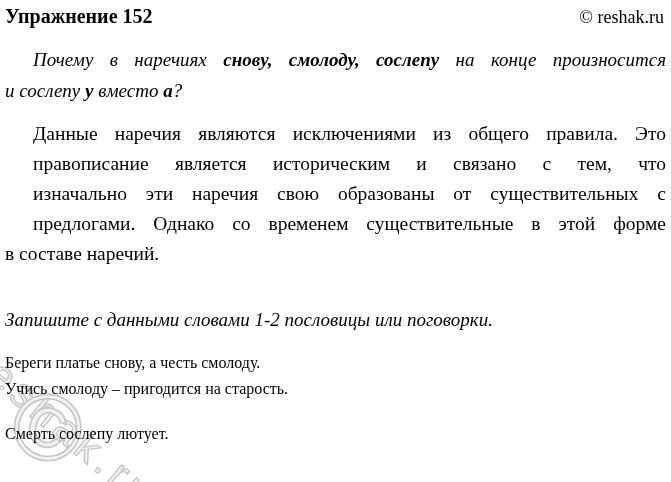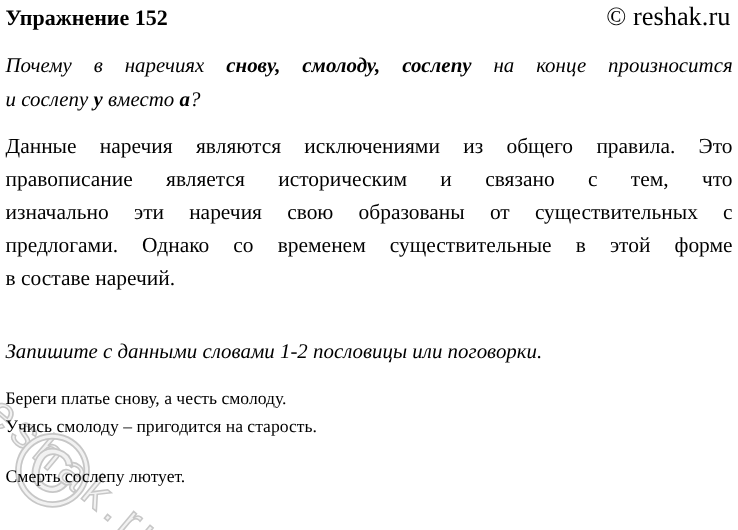--- a/index.html
+++ b/index.html
@@ -53,34 +53,35 @@
     display: flex;
     justify-content: space-between;
     align-items: baseline;
   }
   .exercise-title {
     font-size: 20px;
     font-weight: bold;
     line-height: 23px;
   }
   .copyright {
-    font-size: 24px;
+    font-size: 18px;
     line-height: 23px;
     padding-right: 2px;
   }
 
   .question {
     margin-top: 15px;
     font-style: italic;
     font-size: 19px;
     line-height: 31px;
   }
   .jline {
     text-align: justify;
     text-align-last: justify;
+    margin-left: 28px;
   }
   .bi { font-weight: bold; }
 
   .answer {
     margin-top: 13px;
     font-size: 19.5px;
     line-height: 30px;
   }
 
   .instruction {

